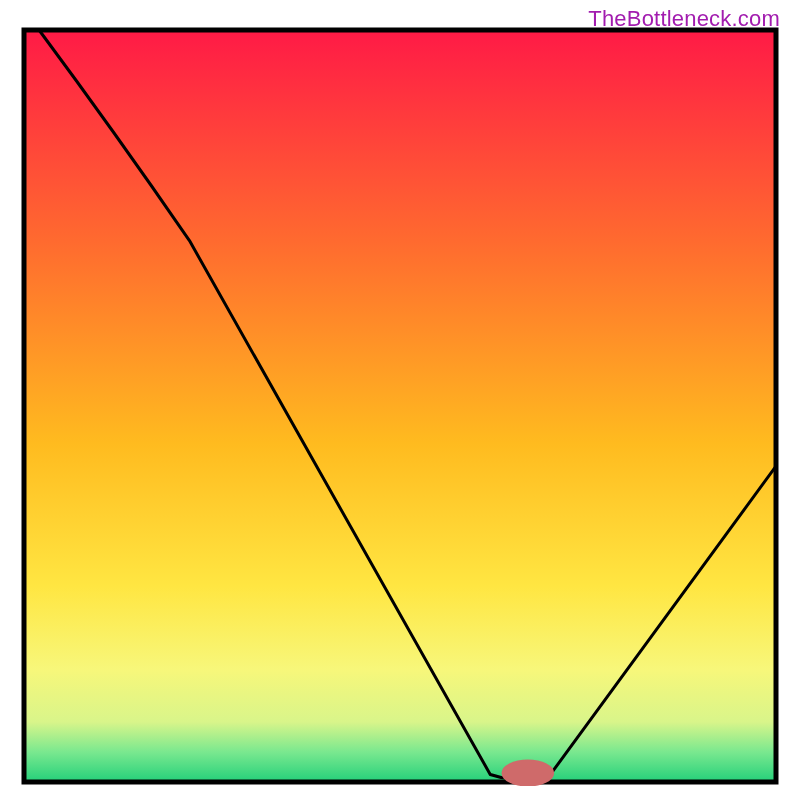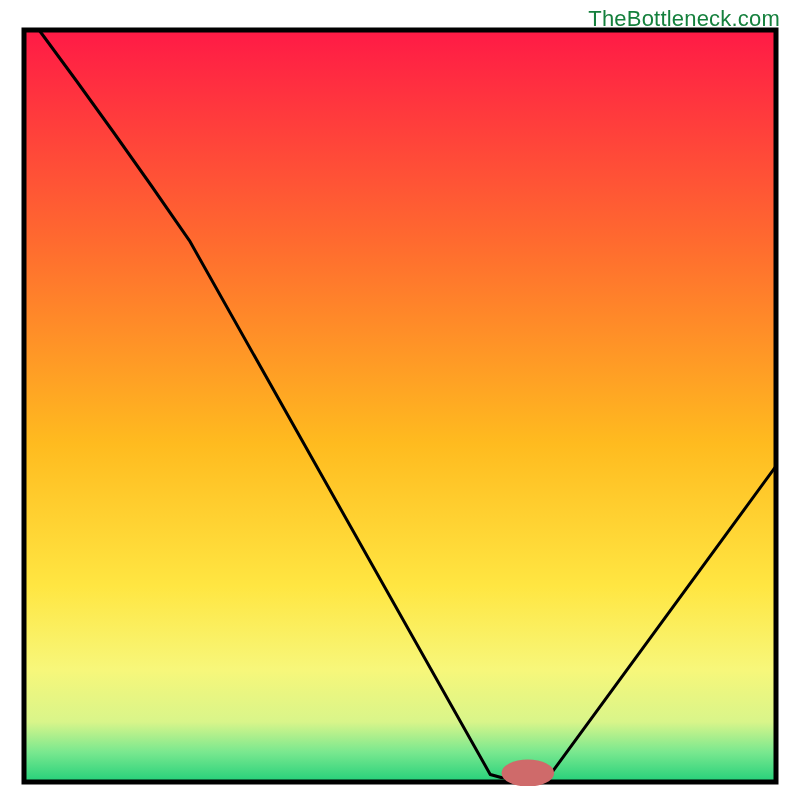--- a/index.html
+++ b/index.html
@@ -16,21 +16,21 @@
     position: relative;
     background: #fff;
   }
   .watermark {
     position: absolute;
     top: 6px;
     right: 20px;
     font-family: Arial, Helvetica, sans-serif;
     font-size: 22px;
     font-weight: 500;
-    color: #15803d;
+    color: #a21caf;
     letter-spacing: 0.2px;
   }
   .plotbox {
     position: absolute;
     left: 20px;
     top: 26px;
     width: 760px;
     height: 760px;
     background: #fff;
   }

